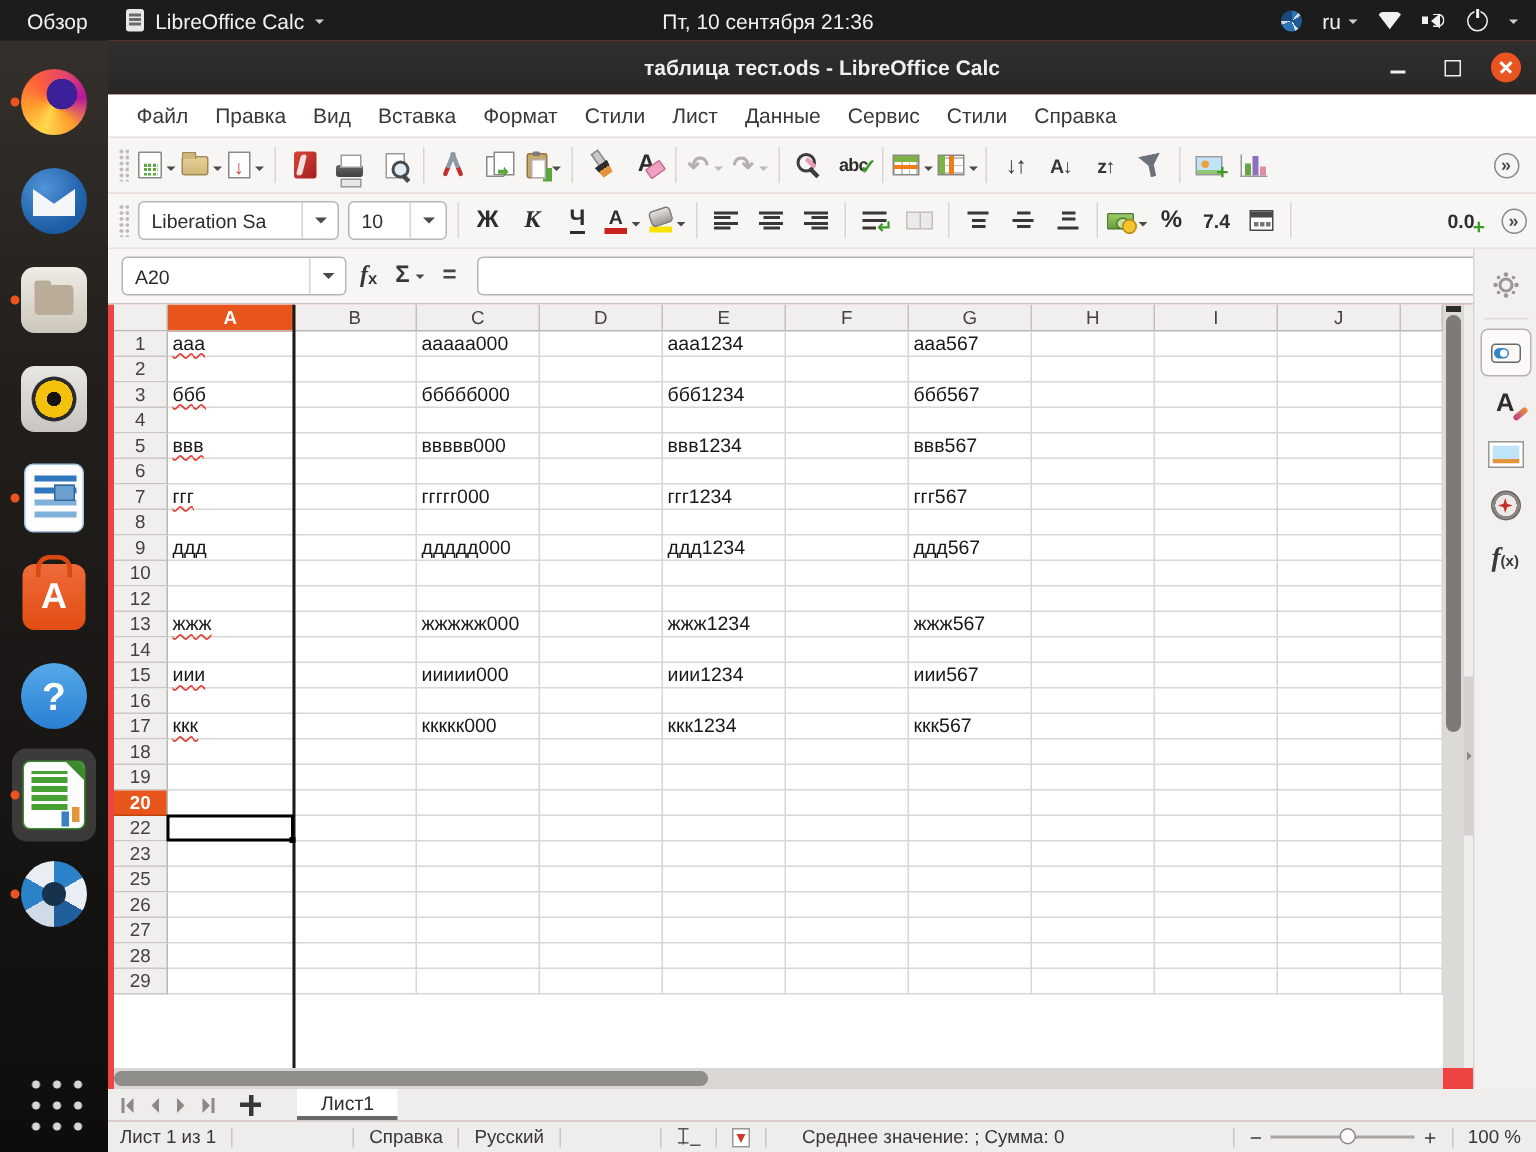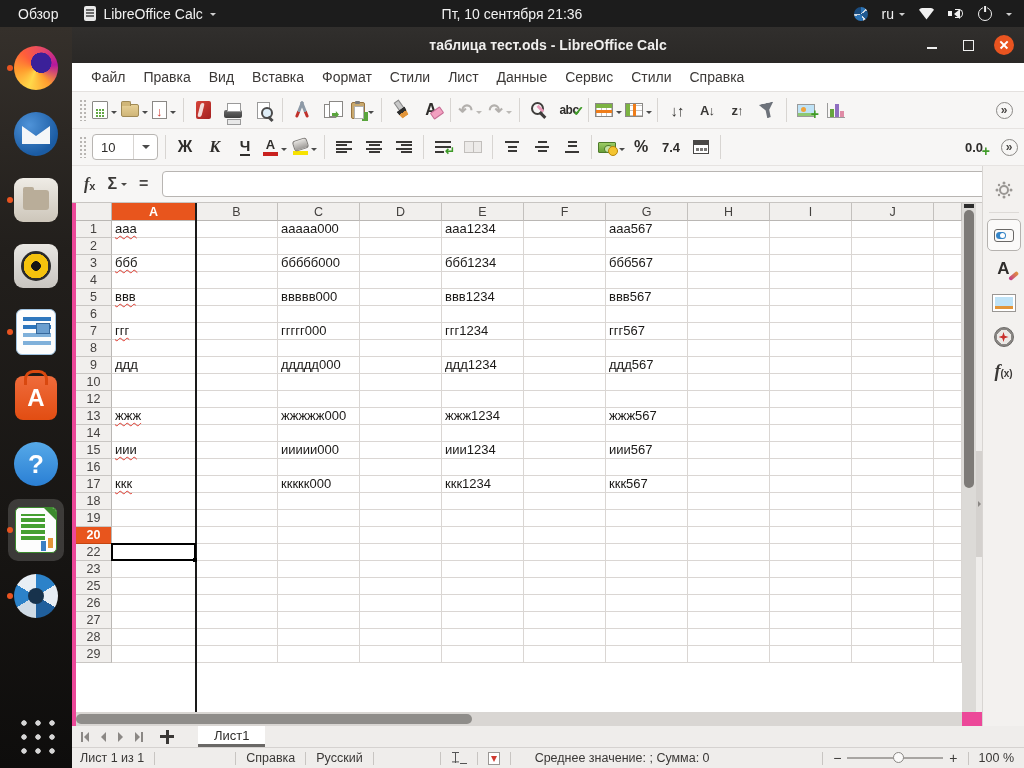--- a/index.html
+++ b/index.html
@@ -65,21 +65,21 @@
     background:repeating-linear-gradient(0deg,#46a032 0 4px,#fff 4px 6px),repeating-linear-gradient(90deg,transparent 0 6px,#fff 6px 7px);}
   .d-calc::after{content:"";position:absolute;right:3px;bottom:4px;width:5px;height:10px;background:#e2953a;
     box-shadow:-7px 3px 0 #3b7fc4;}
   .d-calc .fold{position:absolute;right:-1px;top:-1px;width:14px;height:14px;background:#3c8a2e;clip-path:polygon(0 0,100% 0,100% 100%);}
   .d-shutter{width:44px;height:44px;border-radius:50%;
     background:conic-gradient(#2c82c9 0 60deg,#e8eef4 60deg 120deg,#205f9c 120deg 180deg,#cfdbe6 180deg 240deg,#2c82c9 240deg 300deg,#e8eef4 300deg 360deg);position:relative;}
   .d-shutter::before{content:"";position:absolute;left:14px;top:14px;width:16px;height:16px;border-radius:50%;background:#17324c;}
   .d-showapps{width:40px;height:40px;background:radial-gradient(circle,#d6d6d6 2.4px,transparent 3px);background-size:14px 14px;background-position:1px 1px;}
 
   
-  #win{position:absolute;left:72px;top:27px;width:952px;height:741px;background:#ec4899;}
+  #win{position:absolute;left:72px;top:27px;width:952px;height:741px;background:#ef4444;}
   #titlebar{position:absolute;left:0;top:0;width:100%;height:36px;background:linear-gradient(#312f2d,#2a2826);
     display:flex;align-items:center;color:#f0efee;font-size:14px;font-weight:bold;}
   #title-text{position:absolute;left:0;right:0;text-align:center;}
   .win-btns{margin-left:auto;display:flex;align-items:center;gap:16px;padding-right:10px;position:relative;z-index:2;}
   .wb{width:20px;height:20px;display:flex;align-items:center;justify-content:center;position:relative;}
   .wb-min::before{content:"";width:10px;height:1.6px;background:#efefef;margin-top:6px;}
   .wb-restore::before{content:"";width:9px;height:9px;border:1.4px solid #efefef;}
   .wb-close{background:#e95420;border-radius:50%;}
   .wb-close::before,.wb-close::after{content:"";position:absolute;width:10px;height:1.6px;background:#fff;}
   .wb-close::before{transform:rotate(45deg);} .wb-close::after{transform:rotate(-45deg);}
@@ -478,20 +478,26 @@
           <span class="ico i-chart"></span>
         </div>
         <div class="tbtn push-right">
           <span class="ico i-ovf">
             <span class="glyph">»</span>
           </span>
         </div>
       </div>
     <div id="toolbar-fmt" class="toolbar">
         <span class="grip"></span>
+        <div class="combo" style="width: 134px;">
+          <span class="cval">Liberation Sa</span>
+          <span class="cbtn">
+            <i></i>
+          </span>
+        </div>
         <div class="combo" style="width: 66px;">
           <span class="cval">10</span>
           <span class="cbtn">
             <i></i>
           </span>
         </div>
         <span class="tsep"></span>
         <div class="tbtn">
           <span class="ico i-bold">
             <span class="glyph">Ж</span>
@@ -569,20 +575,26 @@
           </span>
         </div>
         <div class="tbtn">
           <span class="ico i-ovf">
             <span class="glyph">»</span>
           </span>
         </div>
       </div>
 
     <div id="formulabar">
+      <div id="namebox" class="combo">
+        <span class="cval">A20</span>
+        <span class="cbtn">
+            <i></i>
+          </span>
+      </div>
       <span class="fico">
         <span class="fx-big">f</span>
           <span class="fx-sub">x</span>
       </span>
       <span class="fico">
         <span class="sigma">Σ</span>
         <span class="caret-down" style="border-top-color:#4a4846;margin-left:4px;"></span>
       </span>
       <span class="fico equals">=</span>
       <div id="formula-input"></div>

